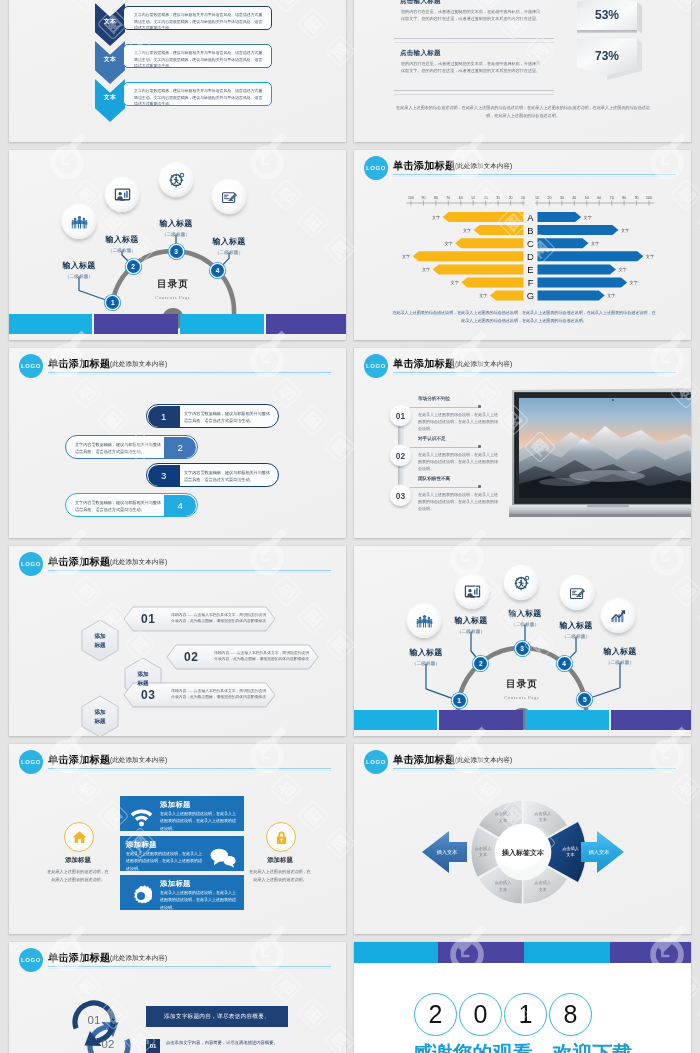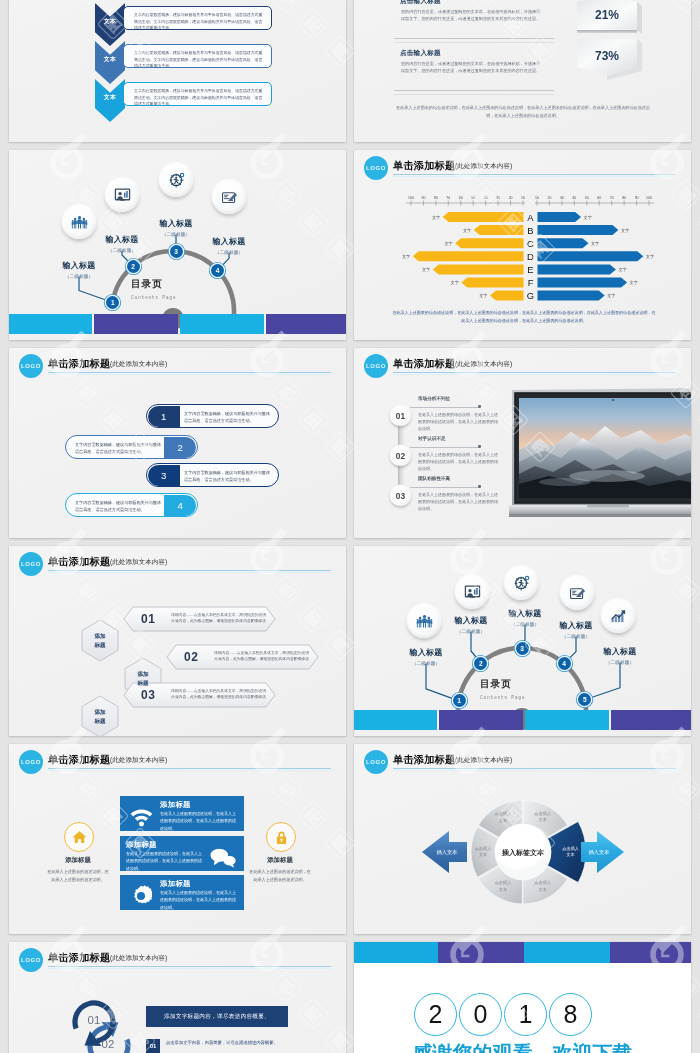--- a/index.html
+++ b/index.html
@@ -47,21 +47,21 @@
  display:flex;align-items:center;justify-content:center}
 .ct .ic::after{content:"";position:absolute;left:3px;top:3px;right:3px;bottom:3px;border-radius:50%;
  background:radial-gradient(circle at 40% 28%,#ffffff 0%,#fafbfc 60%,#f0f1f3 100%);}
 .ct .ic svg{position:relative;z-index:2}
 .ct .lbl{position:absolute;text-align:center;font-family:"Liberation Sans",sans-serif}
 .ct .lbl b{display:block;font-size:8px;color:#14324e;font-weight:700;letter-spacing:.2px}
 .ct .lbl i{display:block;font-size:4.7px;color:#3c5f80;font-style:normal;margin-top:1.5px;letter-spacing:.1px}
 .ct .num{position:absolute;width:13px;height:13px;border-radius:50%;background:#0c63ab;color:#fff;
  font-size:6.6px;font-weight:700;display:flex;align-items:center;justify-content:center;
  box-shadow:0 0 0 1.3px #f4f6f8,0 0 0 2.1px #2a93d2;font-family:"Liberation Sans",sans-serif}
-.ct .cttl{position:absolute;font-family:Liberation Mono, monospace}
+.ct .cttl{position:absolute;text-align:center;font-family:Liberation Serif, serif}
 .ct .cttl b{display:block;font-size:9.6px;color:#2b2b2b;font-weight:700;letter-spacing:1px}
 .ct .cttl i{display:block;font-size:4.8px;color:#8a8a8a;font-style:normal;letter-spacing:.6px;margin-top:4px}
 
 
 .s5 .pill{position:absolute;height:30px;border-radius:15px;box-sizing:border-box}
 .s5 .pt{position:absolute;font-size:4.1px;line-height:1.75;color:#3d4b5c;font-family:"Liberation Sans",sans-serif}
 .s5 .pn{position:absolute;color:#fff;font-weight:400;
  display:flex;align-items:center;justify-content:center;font-family:"Liberation Sans",sans-serif}
 
 
@@ -140,21 +140,21 @@
               <stop offset="0" stop-color="#aeb3b8"></stop>
               <stop offset="100%" stop-color="#d4d7da"></stop>
             </linearGradient>
           </defs>
           <path d="M5 6 L35 0 L65 6 L65 34 L5 34 Z" fill="url(#pg1)"></path>
           <path d="M5 34 L65 34 L65 37 L5 37 Z" fill="url(#pshade)"></path>
           <path d="M65 6 L70 10 L70 38 L65 34 Z" fill="#c8ccd0" opacity=".6"></path>
           <path d="M5 43 L65 43 L65 71 L35 80 L5 71 Z" fill="url(#pg2)"></path>
           <path d="M65 43 L70 47 L70 75 L35 84 L35 80 L65 71 Z" fill="#d2d6d9" opacity=".6"></path>
         </svg>
-        <div class="pct" style="left:218px;top:47px;width:70px;height:32px">21%</div>
+        <div class="pct" style="left:218px;top:47px;width:70px;height:32px">53%</div>
         <div class="pct" style="left:218px;top:88px;width:70px;height:32px">73%</div>
         <div class="foot" style="left:40px;top:152px;width:258px">在此录入上述图表的综合描述说明，在此录入上述图表的综合描述说明，在此录入上述图表的综合描述说明，在此录入上述图表的综合描述说明，在此录入上述图表的综合描述说明。</div>
       </div>
     </div>
     <div class="row">
       <div class="slide ct">
         <svg style="position:absolute;left:0;top:0" width="337" height="190">
           <path d="M 103.0 159.9 A 61 61 0 1 1 225.0 164.1" fill="none" stroke="#808080" stroke-width="4.6"></path>
           <circle cx="164" cy="169" r="11" fill="#7a7a7a"></circle>
         </svg>

